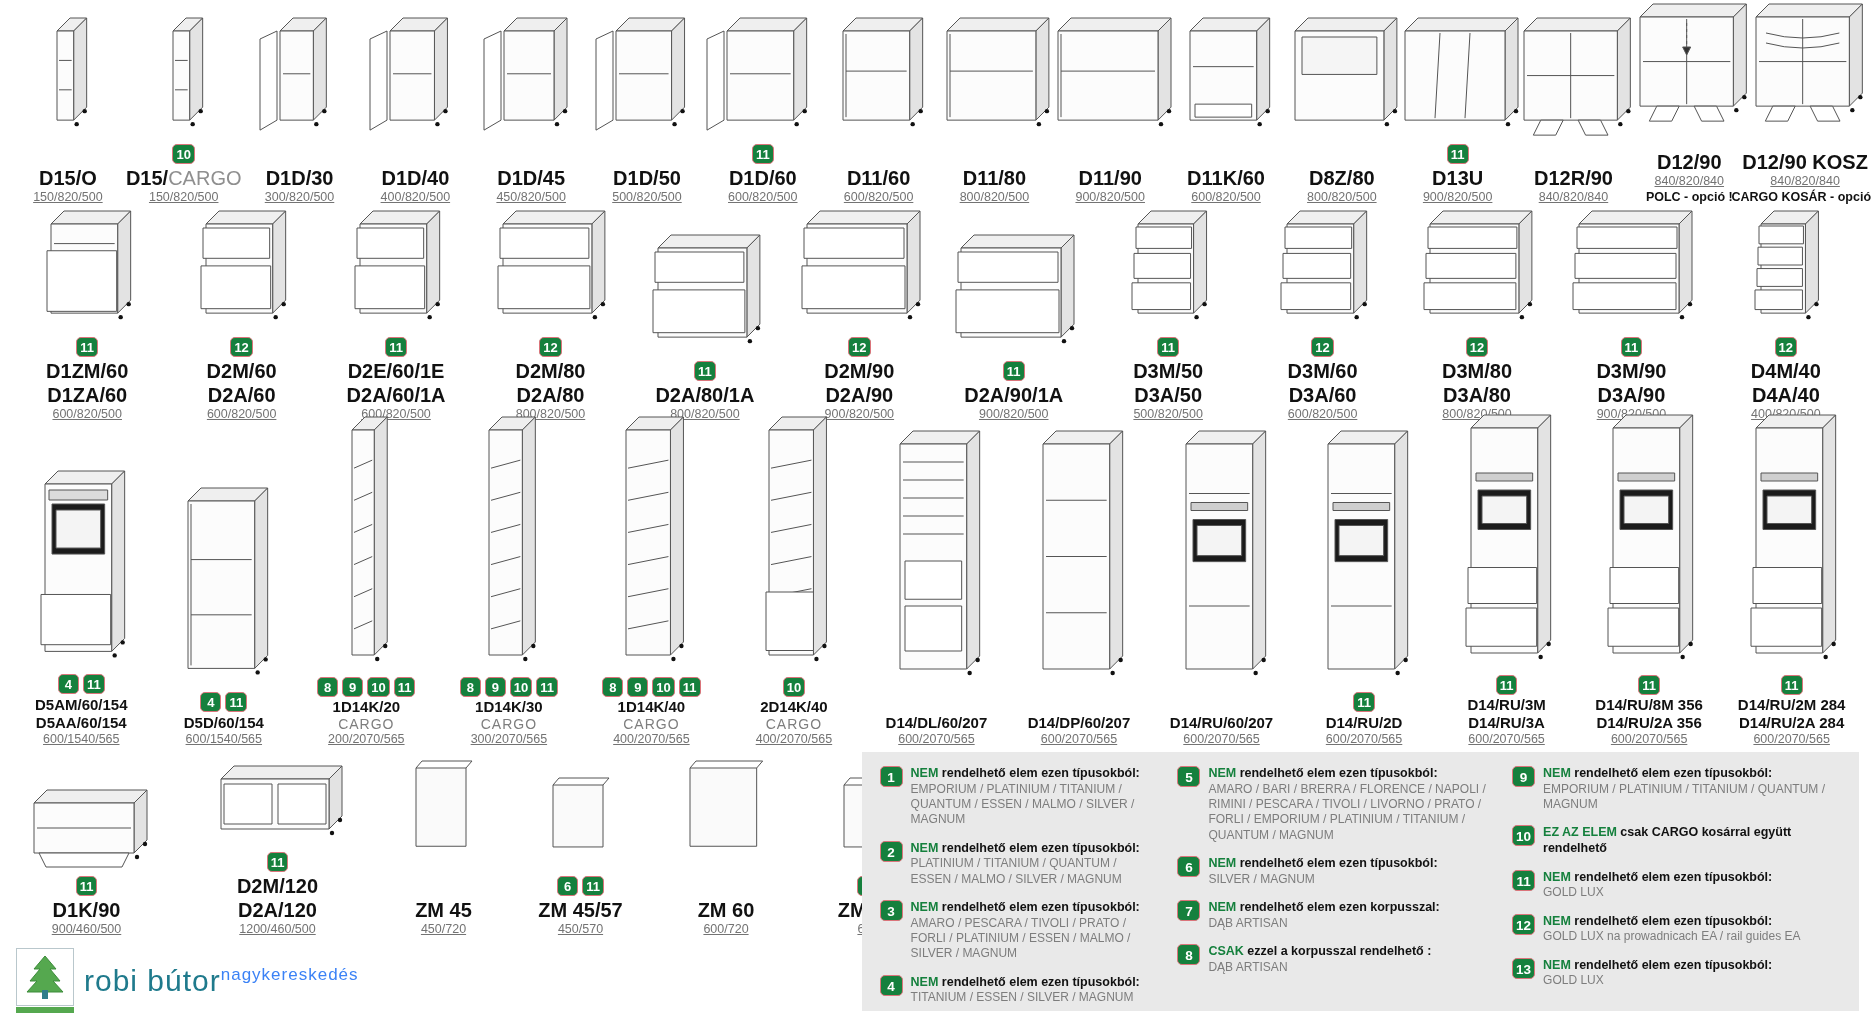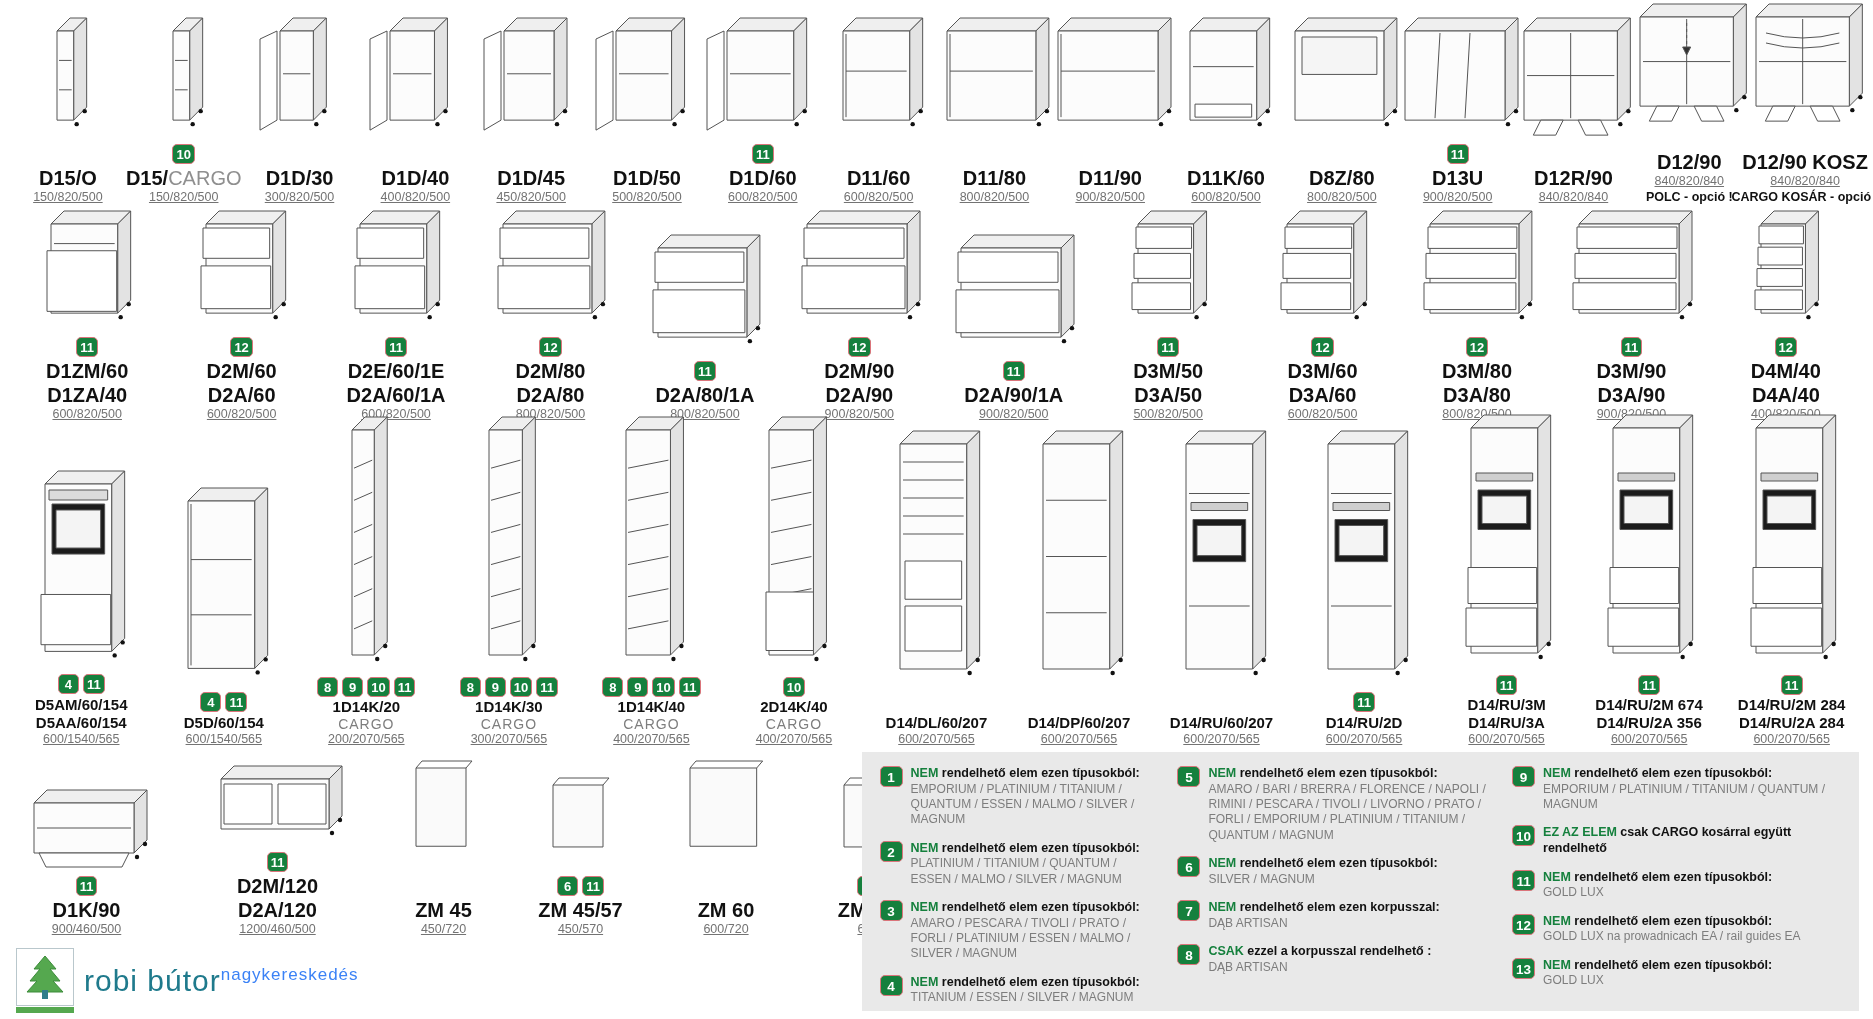--- a/index.html
+++ b/index.html
@@ -427,21 +427,21 @@
             <circle cx="93.66666666666667" cy="110.1304347826087" r="2.2" fill="#111" stroke="none"></circle>
             <line x1="27" y1="36.608695652173914" x2="87.66666666666667" y2="36.608695652173914"></line>
             <rect x="20" y="43.73913043478261" width="69.66666666666667" height="60.60869565217392" fill="#fff"></rect>
           </svg>
         </div>
     <div class="badges">
           <span class="badge">11</span>
         </div>
     <div class="pname">
           <div>D1ZM/60</div>
-          <div>D1ZA/40</div>
+          <div>D1ZA/60</div>
         </div>
 
     <div class="psize">600/820/500</div>
 
   </div>
 
   <div class="cell">
     <div class="sketch">
           <svg width="120" height="127" viewBox="0 0 120 127" fill="none" stroke="#555" stroke-width="1">
             <polygon points="24,17 37,4 103.66666666666667,4 90.66666666666667,17" fill="#efefef"></polygon>
@@ -1017,21 +1017,21 @@
             <rect x="31" y="79" width="52.66666666666667" height="39.5" fill="#1b1b1b"></rect>
             <rect x="35" y="85" width="44.66666666666667" height="27.5" fill="#f4f4f4"></rect>
             <rect x="21" y="156.50000000000003" width="68.66666666666667" height="36.00000000000001" fill="#fff"></rect>
             <rect x="19" y="197.00000000000003" width="70.66666666666667" height="38.25000000000001" fill="#fff"></rect>
           </svg>
         </div>
     <div class="badges">
           <span class="badge">11</span>
         </div>
     <div class="pname">
-          <div>D14/RU/2M 674</div>
+          <div>D14/RU/8M 356</div>
           <div>D14/RU/2A 356</div>
         </div>
 
     <div class="psize">600/2070/565</div>
 
   </div>
 
   <div class="cell">
     <div class="sketch">
           <svg width="120" height="262" viewBox="0 0 120 262" fill="none" stroke="#555" stroke-width="1">

